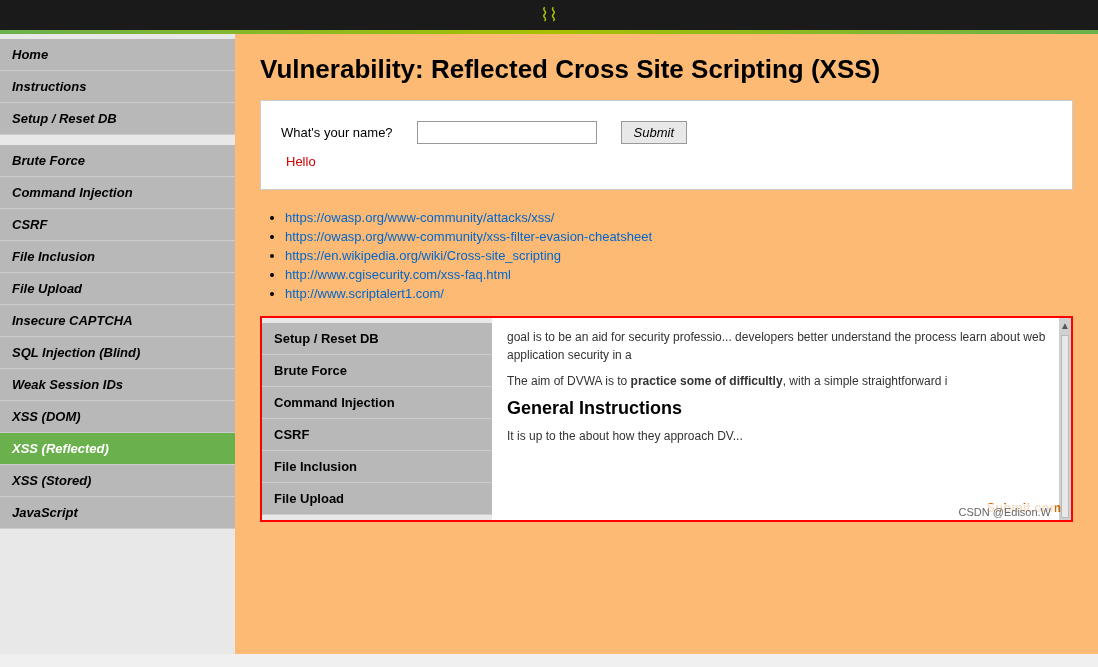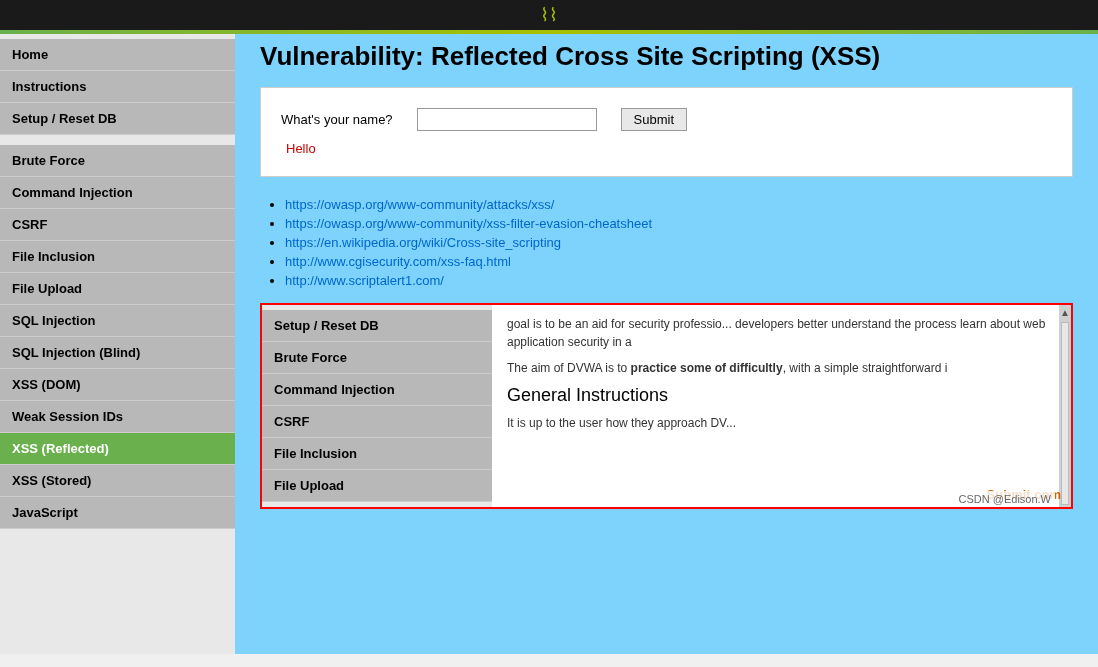--- a/index.html
+++ b/index.html
@@ -38,32 +38,33 @@
     .sidebar-item {
       display: block;
       padding: 8px 12px;
       background: #b8b8b8;
       color: #000;
       font-size: 13px;
       font-weight: bold;
       cursor: pointer;
       border-bottom: 1px solid #ccc;
       text-decoration: none;
+      font-style: italic;
     }
     .sidebar-item.active {
       background: #6ab04c;
       color: #fff;
     }
     .sidebar-spacer { height: 10px; background: #e8e8e8; }
 
     
     .main {
       flex: 1;
-      background: #7dd3fc;
-      padding: 7px 25px;
+      background: #fdba74;
+      padding: 20px 25px;
       overflow: auto;
     }
 
     .page-title {
       font-size: 26px;
       font-weight: bold;
       color: #000;
       margin-bottom: 15px;
     }
 
@@ -89,20 +90,21 @@
       padding: 3px 6px;
       font-size: 13px;
       width: 180px;
     }
     .submit-btn {
       padding: 3px 12px;
       background: #e8e8e8;
       border: 1px solid #999;
       cursor: pointer;
       font-size: 13px;
+      font-style: italic;
     }
     .hello-text {
       color: #cc0000;
       font-size: 13px;
       padding-left: 5px;
     }
 
     
     .more-info-title {
       font-size: 20px;
@@ -183,21 +185,21 @@
     }
     .overlay-text p {
       font-size: 12px;
       color: #333;
       margin-bottom: 8px;
       line-height: 1.5;
     }
     .overlay-text .bold { font-weight: bold; }
     .general-inst-title {
       font-size: 18px;
-      font-weight: normal;
+      font-weight: bold;
       color: #000;
       margin: 8px 0;
     }
 
     
     .watermark {
       position: absolute;
       bottom: 5px;
       right: 10px;
       color: #cc6600;
@@ -227,24 +229,24 @@
   <div class="sidebar">
     <a class="sidebar-item">Home</a>
     <a class="sidebar-item">Instructions</a>
     <a class="sidebar-item">Setup / Reset DB</a>
     <div class="sidebar-spacer"></div>
     <a class="sidebar-item">Brute Force</a>
     <a class="sidebar-item">Command Injection</a>
     <a class="sidebar-item">CSRF</a>
     <a class="sidebar-item">File Inclusion</a>
     <a class="sidebar-item">File Upload</a>
-    <a class="sidebar-item">SQL Injection</a>
+    <a class="sidebar-item">Insecure CAPTCHA</a>
     <a class="sidebar-item">SQL Injection (Blind)</a>
+    <a class="sidebar-item">Weak Session IDs</a>
     <a class="sidebar-item">XSS (DOM)</a>
-    <a class="sidebar-item">Weak Session IDs</a>
     <a class="sidebar-item active">XSS (Reflected)</a>
     <a class="sidebar-item">XSS (Stored)</a>
     <a class="sidebar-item">JavaScript</a>
   </div>
 
   <div class="main">
 
     <div class="page-title">Vulnerability: Reflected Cross Site Scripting (XSS)</div>
 
     <div class="form-box">
@@ -276,21 +278,21 @@
           <a class="overlay-sidebar-item">File Upload</a>
         </div>
 
         <div class="overlay-content">
           <div class="overlay-text">
             <p>goal is to be an aid for security professio... developers better understand the process learn about web application security in a</p>
             <p>
               <span>The aim of DVWA is to </span><span class="bold">practice some of difficultly</span><span>, with a simple straightforward i</span>
             </p>
             <div class="general-inst-title">General Instructions</div>
-            <p>It is up to the user how they approach DV...</p>
+            <p>It is up to the about how they approach DV...</p>
           </div>
 
           <div class="overlay-scroll">
             <div class="scroll-arrow">▲</div>
             <div class="scroll-track"></div>
           </div>
         </div>
 
       </div>
 

